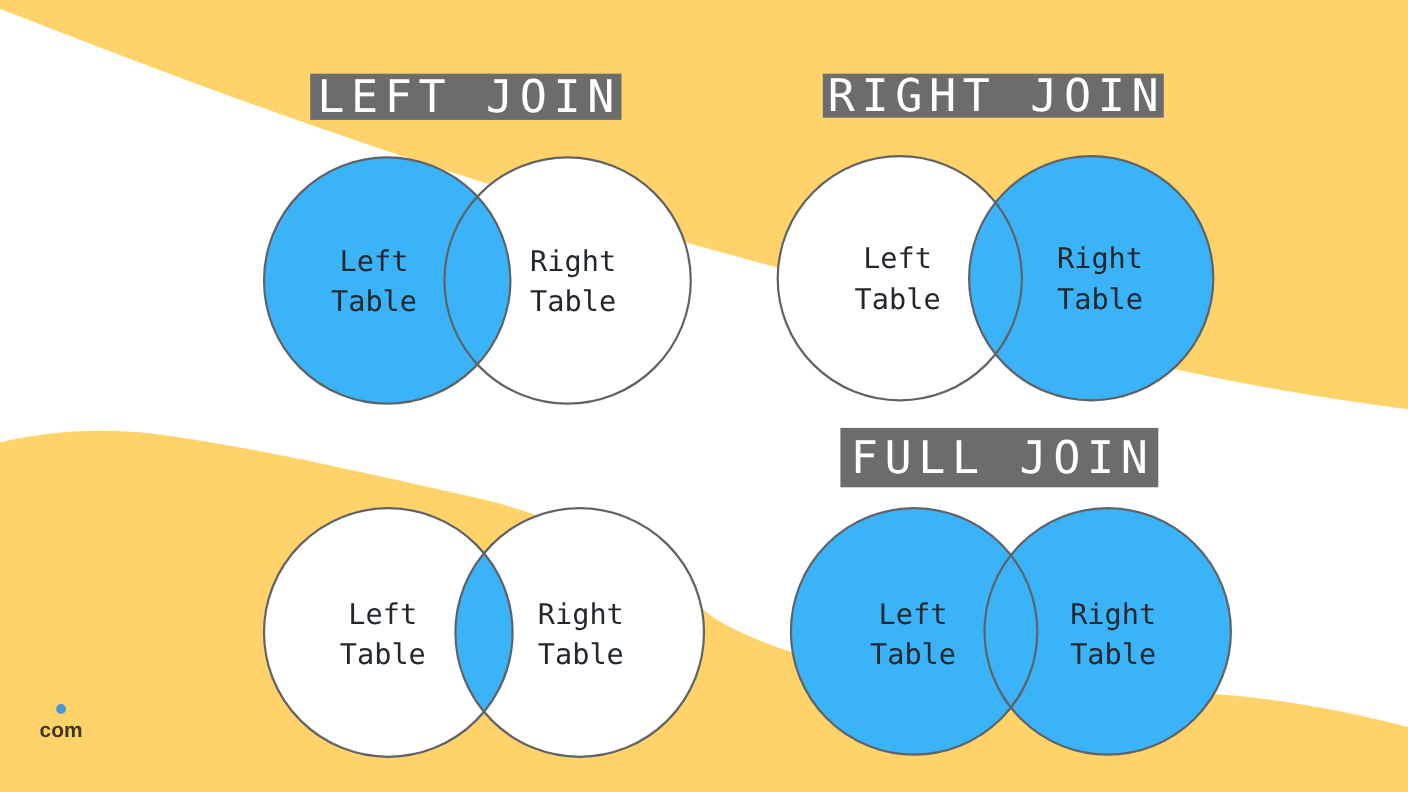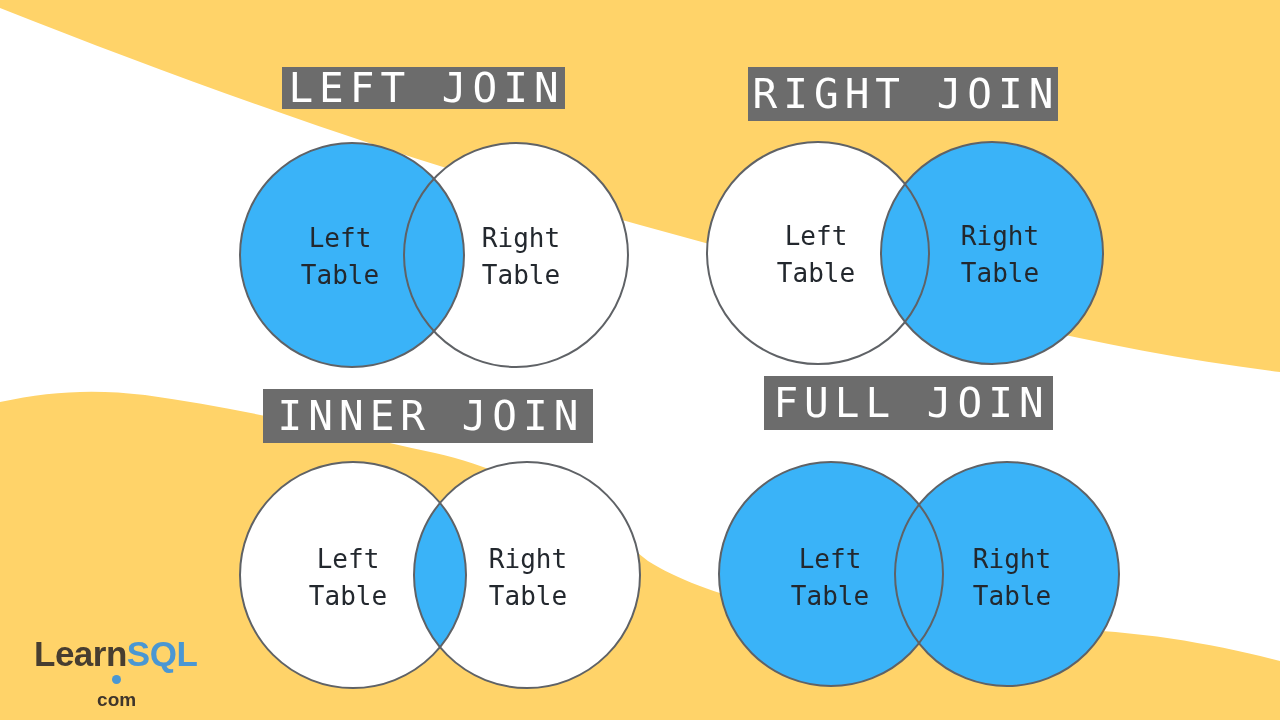--- a/index.html
+++ b/index.html
@@ -17,23 +17,23 @@
     display:flex;align-items:center;justify-content:center;
     background:var(--label-gray,#6C6C6C);
     color:var(--label-text,#FFFFFF);
     font-family:"DejaVu Sans Mono", monospace;
     font-size:41px;
     letter-spacing:6px;
     text-indent:6px;
     white-space:nowrap;
   }
   .join-label.pos-left  {left:282px;top:67px;width:283px;height:42px;}
-  .join-label.pos-right {left:748px;top:67px;width:310px;height:54px;}
+  .join-label.pos-right {left:748px;top:67px;width:310px;height:40px;}
   .join-label.pos-inner {left:263px;top:389px;width:330px;height:54px;}
-  .join-label.pos-full  {left:764px;top:376px;width:289px;height:54px;}
+  .join-label.pos-full  {left:764px;top:389px;width:289px;height:54px;}
 
   .table-label{
     position:absolute;
     transform:translate(-50%,-50%);
     font-family:"DejaVu Sans Mono", monospace;
     font-size:26px;
     line-height:37px;
     color:var(--table-text,#23282E);
     white-space:pre;
     text-align:center;
@@ -105,21 +105,20 @@
     <g>
       <circle cx="831" cy="574" r="112" fill="#3AB3F8"></circle>
       <circle cx="1007" cy="574" r="112" fill="#3AB3F8"></circle>
       <circle cx="831" cy="574" r="112" fill="none" stroke-width="2" stroke="#5F6266"></circle>
       <circle cx="1007" cy="574" r="112" fill="none" stroke-width="2" stroke="#5F6266"></circle>
     </g>
   </svg>
 
   <div class="join-label pos-left">LEFT JOIN</div>
   <div class="join-label pos-right">RIGHT JOIN</div>
-  <div class="join-label pos-inner">INNER JOIN</div>
   <div class="join-label pos-full">FULL JOIN</div>
 
   <div class="table-label" style="left:340px;top:257px">Left
 Table</div>
   <div class="table-label" style="left:521px;top:257px">Right
 Table</div>
 
   <div class="table-label" style="left:816px;top:255px">Left
 Table</div>
   <div class="table-label" style="left:1000px;top:255px">Right
@@ -129,22 +128,19 @@
 Table</div>
   <div class="table-label" style="left:528px;top:578px">Right
 Table</div>
 
   <div class="table-label" style="left:830px;top:578px">Left
 Table</div>
   <div class="table-label" style="left:1012px;top:578px">Right
 Table</div>
 
   <div class="logo">
-    <div class="logo-main">
-      <span class="logo-learn">Learn</span><span class="logo-sql">SQL</span>
-    </div>
     <div class="logo-sub">
       <span class="logo-dot"></span>
       <span>com</span>
     </div>
   </div>
 
 </div>
 
 </body></html>

